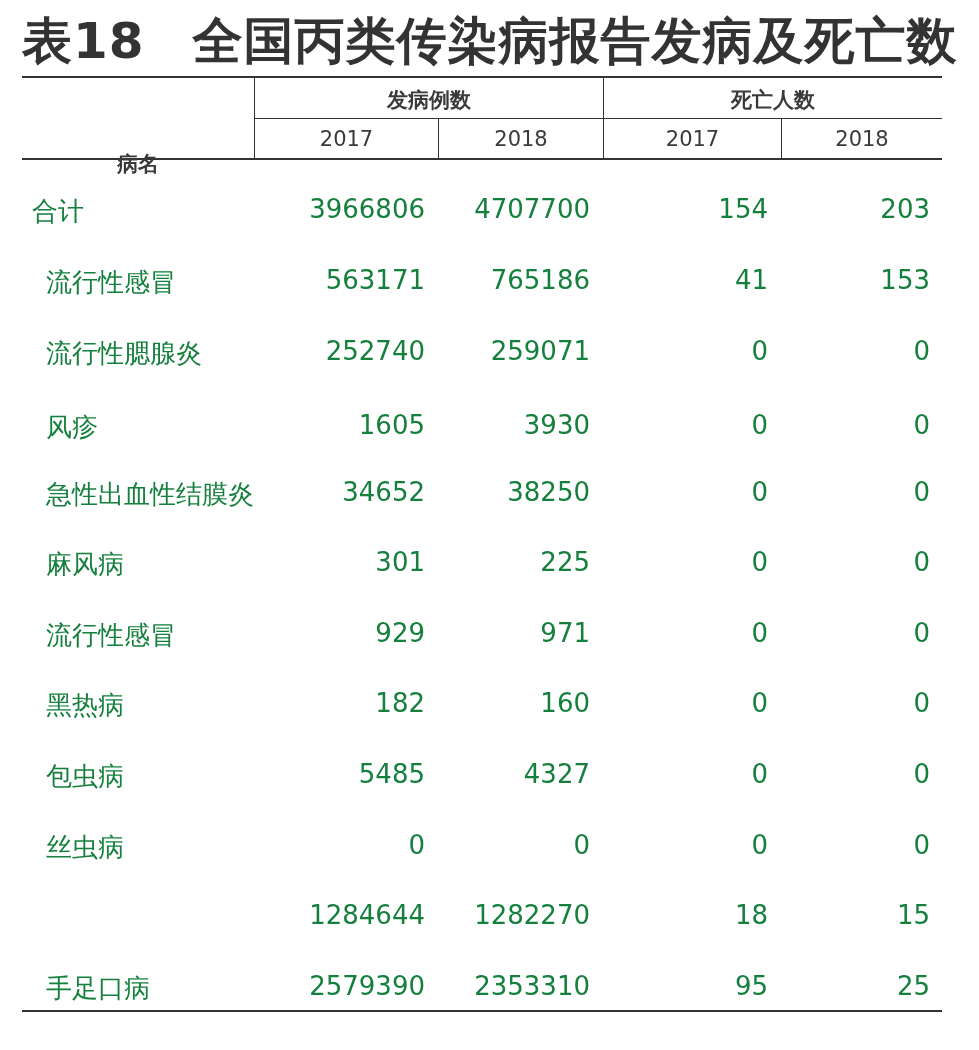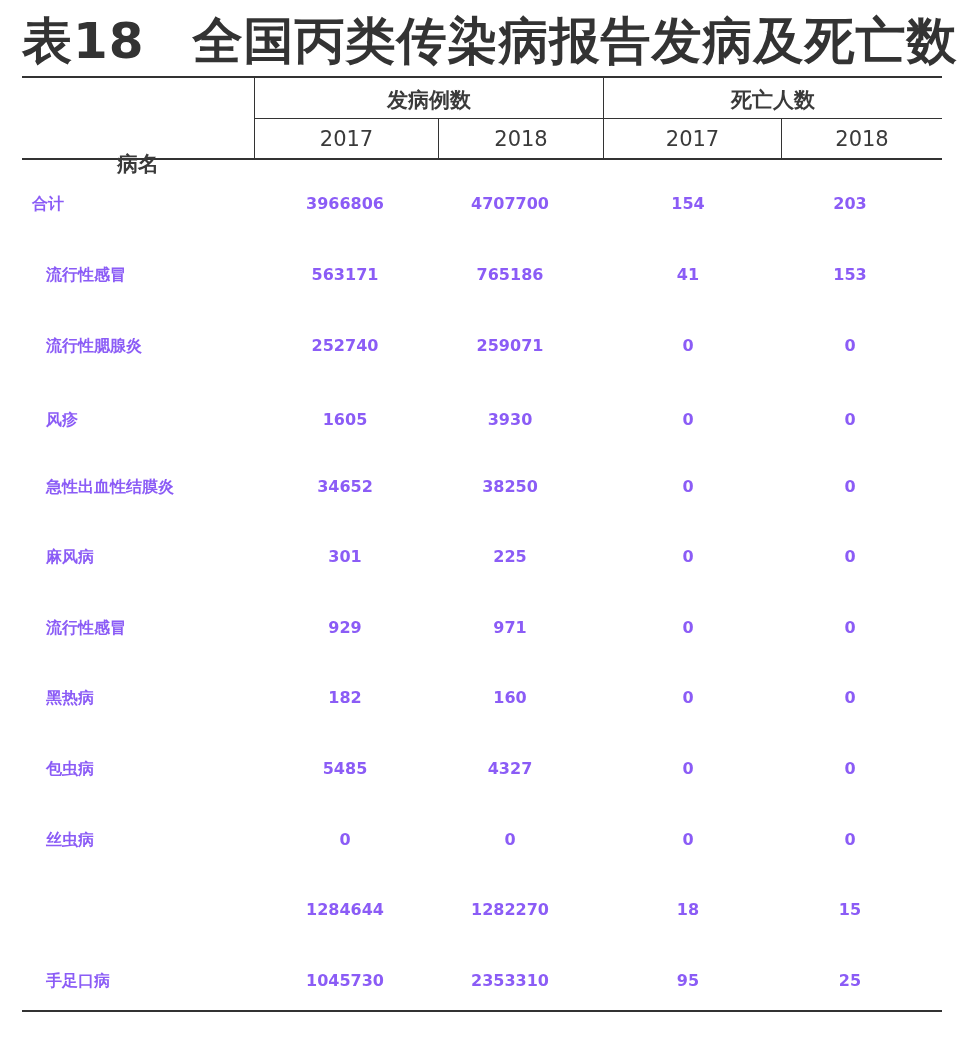--- a/index.html
+++ b/index.html
@@ -12,23 +12,23 @@
     position: absolute; left: 22px; top: 8px;
     font-size: 50px; font-weight: bold; color: #333333;
     letter-spacing: 1px; white-space: nowrap;
   }
   .title .num { margin-right: 48px; margin-top: 21px; }
   .hdr-top-line { position: absolute; left: 22px; width: 920px; top: 76px; height: 2px; background: #333; }
   .hdr-bottom-line { position: absolute; left: 22px; width: 920px; top: 158px; height: 2px; background: #333; }
   .hdr-mid-line { position: absolute; left: 254px; width: 688px; top: 118px; height: 1px; background: #333; }
   .vline { position: absolute; width: 1px; background: #333; }
   .hcell { position: absolute; font-size: 21px; font-weight: bold; color: #3a3a3a; text-align: center; }
-  .row { position: absolute; left: 22px; width: 920px; height: 40px; font-size: 16px; font-weight: bold; color: #8b5cf6; }
+  .row { position: absolute; left: 22px; width: 920px; height: 40px; font-size: 26px; font-weight: normal; color: #15803d; }
   .row .name { position: absolute; top: 6px; white-space: nowrap; }
-  .row .val { position: absolute; top: 6px; text-align: center; width: 160px; }
+  .row .val { position: absolute; top: 6px; text-align: right; width: 160px; }
   .v1 { left: 243px; }
   .v2 { left: 408px; }
   .v3 { left: 586px; }
   .v4 { left: 748px; }
   .bottom-line { position: absolute; left: 22px; width: 920px; top: 1010px; height: 2px; background: #333; }
 </style>
 </head>
 <body>
 
 <div class="title">
@@ -124,20 +124,20 @@
     <span class="val v4">0</span>
   </div>
   <div class="row" style="top:894px;">
     <span class="val v1">1284644</span>
     <span class="val v2">1282270</span>
     <span class="val v3">18</span>
     <span class="val v4">15</span>
   </div>
   <div class="row" style="top:965px;">
     <span class="name" style="left:24px;">手足口病</span>
-    <span class="val v1">1045730</span>
+    <span class="val v1">2579390</span>
     <span class="val v2">2353310</span>
     <span class="val v3">95</span>
     <span class="val v4">25</span>
   </div>
 
   <div class="bottom-line"></div>
 </div>
 
 </body></html>

